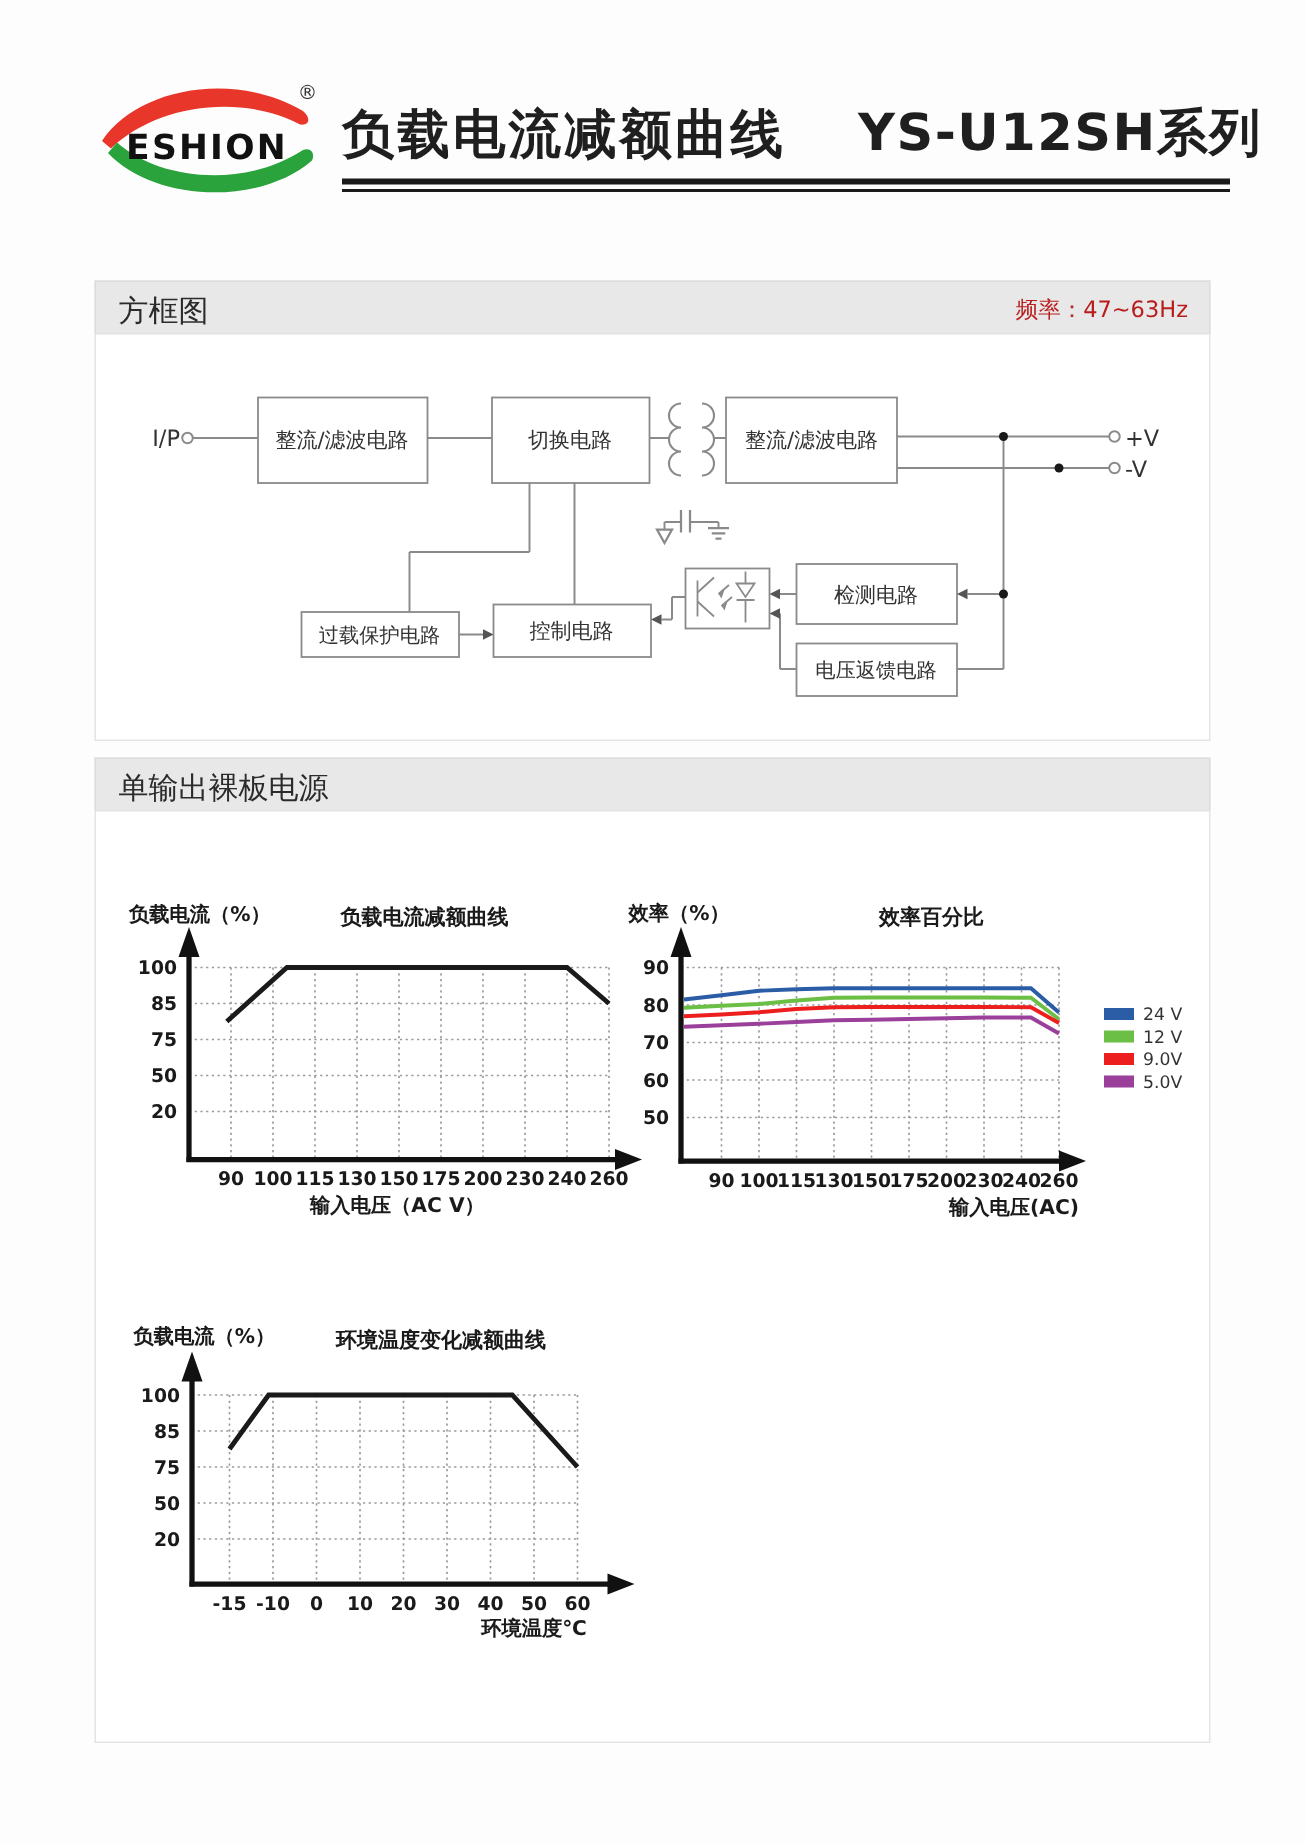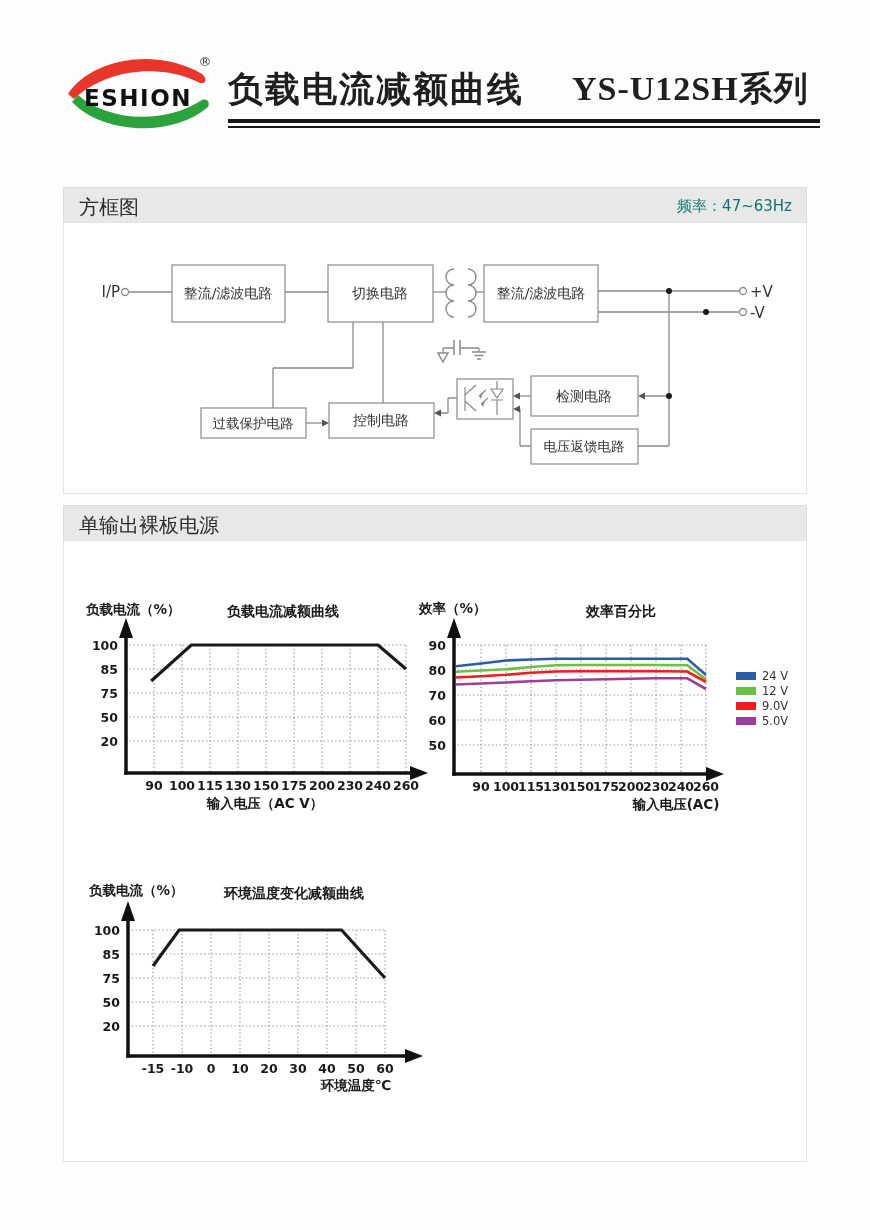--- a/index.html
+++ b/index.html
@@ -1,24 +1,24 @@
 <!DOCTYPE html>
 <html><head>
 <meta charset="utf-8">
 <style>
   html,body{margin:0;padding:0;background:#fff;}
   .page{position:relative;width:870px;height:1230px;background:#fdfdfd;outline:1px solid #ececec;
         font-family:"DejaVu Sans","Liberation Sans",sans-serif;overflow:hidden;}
   .title-left{position:absolute;left:228px;top:66px;font-size:35px;font-weight:600;color:#1f1f1f;letter-spacing:2px;}
-  .title-right{position:absolute;left:572px;top:66px;font-size:34px;font-weight:600;color:#1f1f1f;letter-spacing:1px;font-family:Liberation Serif, serif;}
+  .title-right{position:absolute;left:572px;top:66px;font-size:34px;font-weight:600;color:#1f1f1f;letter-spacing:1px;}
   .underline-a{position:absolute;left:228px;top:119px;width:592px;height:4px;background:#1a1a1a;}
   .underline-b{position:absolute;left:228px;top:126px;width:592px;height:2px;background:#1a1a1a;}
   .secbar{position:absolute;left:63px;width:744px;height:36px;background:#e8e8e8;border:1px solid #dcdcdc;box-sizing:border-box;}
   .secbar .t{position:absolute;left:15px;top:6px;font-size:20px;color:#2b2b2b;}
-  .secbar .m{position:absolute;right:14px;top:9px;font-size:15px;color:#0f766e;}
+  .secbar .m{position:absolute;right:14px;top:9px;font-size:15px;color:#b91c1c;}
   .secbody{position:absolute;left:63px;width:744px;background:#fff;border:1px solid #e3e3e3;box-sizing:border-box;}
   #body1{top:222px;height:272px;}
   #body2{top:540px;height:622px;}
   svg text{font-family:"DejaVu Sans","Liberation Sans",sans-serif;}
   .chart{position:absolute;}
 </style>
 </head>
 <body>
 
 <div class="page">

